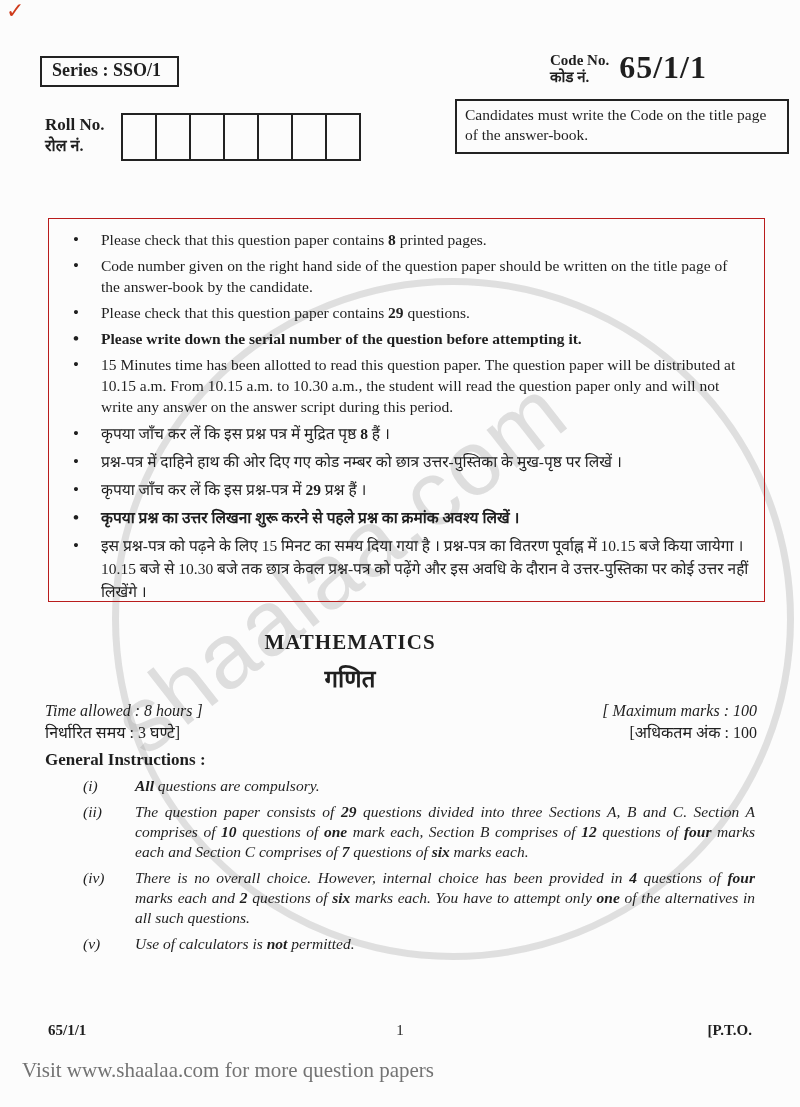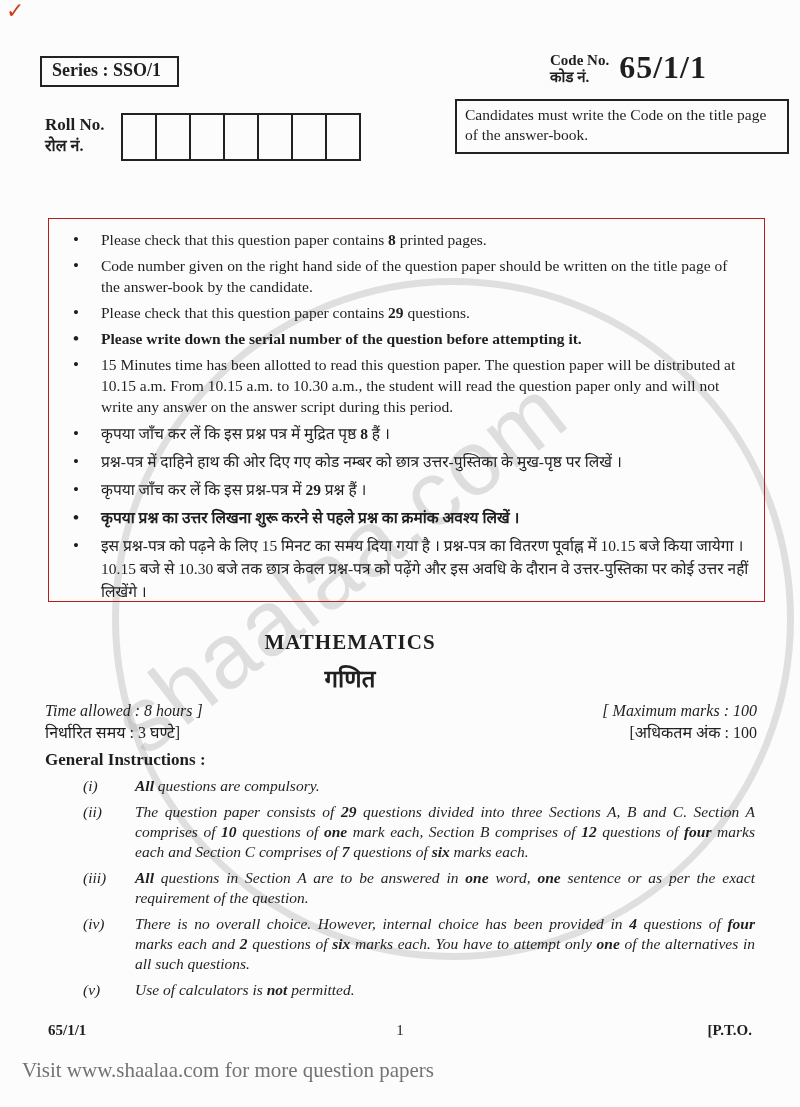--- a/index.html
+++ b/index.html
@@ -167,24 +167,20 @@
     <div class="gi-heading">General Instructions :</div>
     <div class="gi-item">
       <span class="gi-num">(i)</span>
       <span class="gi-text"><span class="run-b">All</span><span> questions are compulsory.</span></span>
     </div>
     <div class="gi-item">
       <span class="gi-num">(ii)</span>
       <span class="gi-text"><span>The question paper consists of </span><span class="run-b">29</span><span> questions divided into three Sections A, B and C. Section A comprises of </span><span class="run-b">10</span><span> questions of </span><span class="run-b">one</span><span> mark each, Section B comprises of </span><span class="run-b">12</span><span> questions of </span><span class="run-b">four</span><span> marks each and Section C comprises of </span><span class="run-b">7</span><span> questions of </span><span class="run-b">six</span><span> marks each.</span></span>
     </div>
     <div class="gi-item">
-      <span class="gi-num">(iii)</span>
-      <span class="gi-text"><span class="run-b">All</span><span> questions in Section A are to be answered in </span><span class="run-b">one</span><span> word, </span><span class="run-b">one</span><span> sentence or as per the exact requirement of the question.</span></span>
-    </div>
-    <div class="gi-item">
       <span class="gi-num">(iv)</span>
       <span class="gi-text"><span>There is no overall choice. However, internal choice has been provided in </span><span class="run-b">4</span><span> questions of </span><span class="run-b">four</span><span> marks each and </span><span class="run-b">2</span><span> questions of </span><span class="run-b">six</span><span> marks each. You have to attempt only </span><span class="run-b">one</span><span> of the alternatives in all such questions.</span></span>
     </div>
     <div class="gi-item">
       <span class="gi-num">(v)</span>
       <span class="gi-text"><span>Use of calculators is </span><span class="run-b">not</span><span> permitted.</span></span>
     </div>
   </div>
 
   <div class="abs pagefoot">

